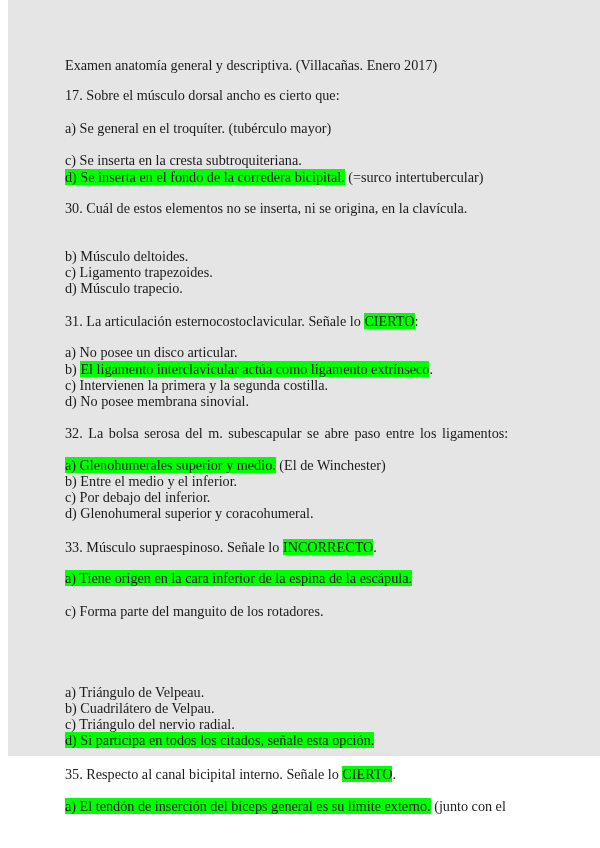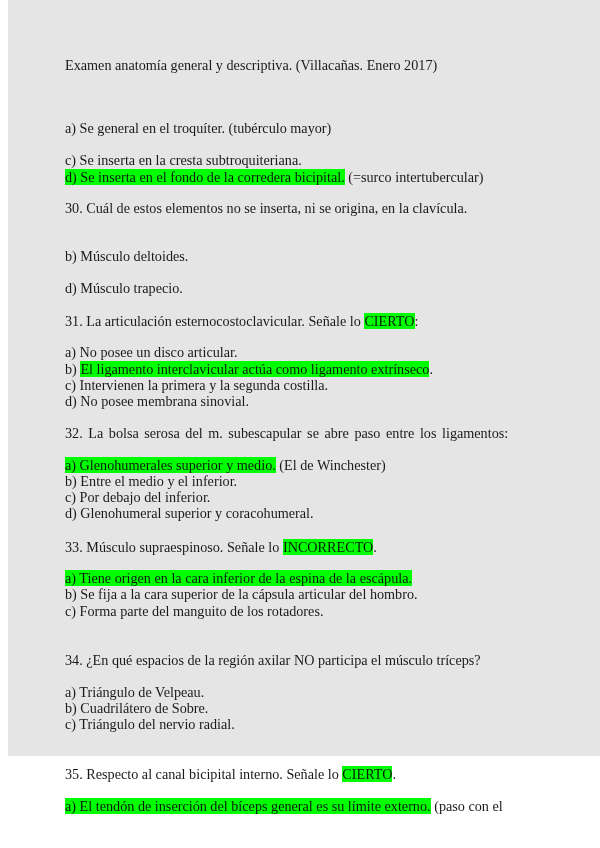--- a/index.html
+++ b/index.html
@@ -35,46 +35,47 @@
       font-family: Liberation Serif, serif;
     }
   </style>
 </head>
 <body>
 
 <div class="page">
 
   <div class="line" style="top:57px">Examen anatomía general y descriptiva. (Villacañas. Enero 2017)</div>
 
+  <div class="line" style="top:87px">17. Sobre el músculo dorsal ancho es cierto que:</div>
   <div class="line" style="top:120px">a) Se general en el troquíter. (tubérculo mayor)</div>
   <div class="line" style="top:152px">c) Se inserta en la cresta subtroquiteriana.</div>
   <div class="line" style="top:169px"><span class="hl">d) Se inserta en el fondo de la corredera bicipital.</span><span> (=surco intertubercular)</span></div>
 
   <div class="line" style="top:200px">30. Cuál de estos elementos no se inserta, ni se origina, en la clavícula.</div>
   <div class="line" style="top:248px">b) Músculo deltoides.</div>
+  <div class="line" style="top:264px">c) Ligamento trapezoides.</div>
   <div class="line" style="top:280px">d) Músculo trapecio.</div>
 
   <div class="line" style="top:313px"><span>31. La articulación esternocostoclavicular. Señale lo </span><span class="hl">CIERTO</span><span>:</span></div>
   <div class="line" style="top:344px">a) No posee un disco articular.</div>
   <div class="line" style="top:361px"><span>b) </span><span class="hl">El ligamento interclavicular actúa como ligamento extrínseco</span><span>.</span></div>
   <div class="line" style="top:377px">c) Intervienen la primera y la segunda costilla.</div>
   <div class="line" style="top:393px">d) No posee membrana sinovial.</div>
 
   <div class="line" style="top:425px; word-spacing:2px">32. La bolsa serosa del m. subescapular se abre paso entre los ligamentos:</div>
   <div class="line" style="top:457px"><span class="hl">a) Glenohumerales superior y medio.</span><span> (El de Winchester)</span></div>
   <div class="line" style="top:473px">b) Entre el medio y el inferior.</div>
   <div class="line" style="top:489px">c) Por debajo del inferior.</div>
   <div class="line" style="top:505px">d) Glenohumeral superior y coracohumeral.</div>
 
   <div class="line" style="top:539px"><span>33. Músculo supraespinoso. Señale lo </span><span class="hl">INCORRECTO</span><span>.</span></div>
   <div class="line" style="top:570px"><span class="hl">a) Tiene origen en la cara inferior de la espina de la escápula.</span></div>
-  <div class="line" style="top:586px">b) Se fija a la cara superior de la cápsula articular del hombro.</div>
   <div class="line" style="top:603px">c) Forma parte del manguito de los rotadores.</div>
 
-  <div class="line" style="top:652px">34. ¿En qué espacios de la región axilar NO participa el músculo tríceps?</div>
   <div class="line" style="top:684px">a) Triángulo de Velpeau.</div>
-  <div class="line" style="top:700px">b) Cuadrilátero de Sobre.</div>
+  <div class="line" style="top:700px">b) Cuadrilátero de Velpau.</div>
   <div class="line" style="top:716px">c) Triángulo del nervio radial.</div>
+  <div class="line" style="top:732px"><span class="hl">d) Si participa en todos los citados, señale esta opción.</span></div>
 
   <div class="line" style="top:766px"><span>35. Respecto al canal bicipital interno. Señale lo </span><span class="hl">CIERTO</span><span>.</span></div>
-  <div class="line" style="top:798px"><span class="hl">a) El tendón de inserción del bíceps general es su límite externo.</span><span> (paso con el</span></div>
+  <div class="line" style="top:798px"><span class="hl">a) El tendón de inserción del bíceps general es su límite externo.</span><span> (junto con el</span></div>
 
 </div>
 
 </body></html>

